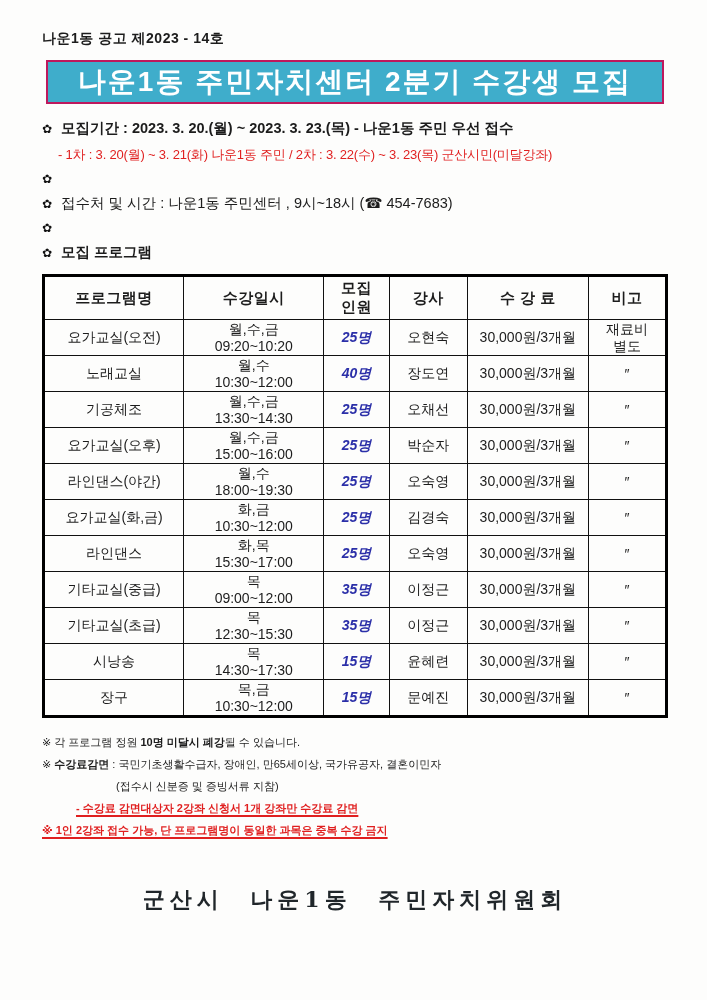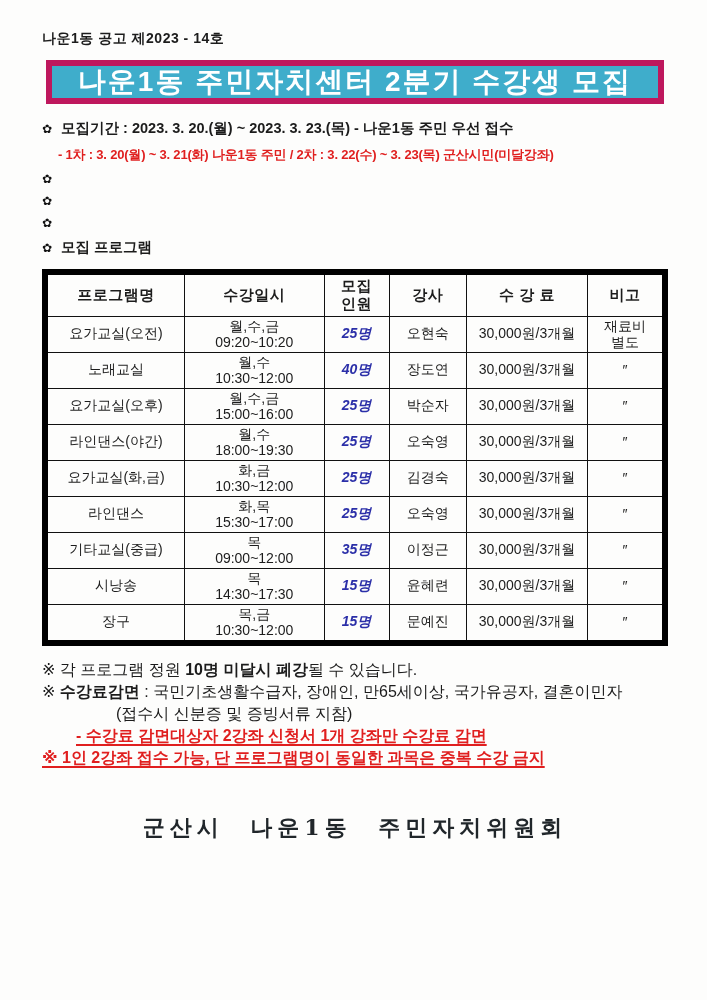--- a/index.html
+++ b/index.html
@@ -13,66 +13,66 @@
   }
   .page { padding: 30px 39px 0 42px; width: 707px; height: 1000px; }
 
   .notice-no {
     font-size: 14px; font-weight: bold; letter-spacing: 0.5px;
     margin-bottom: 12px;
   }
 
   .banner {
     background: #3fadcb;
-    border: 6px solid #be185d;
+    border: 2px solid #be185d;
     height: 44px;
     margin: 0 4px 0 4px;
     display: flex; align-items: center; justify-content: center;
   }
   .banner .banner-text {
     color: #ffffff; font-size: 28px; font-weight: bold; letter-spacing: 2px;
     white-space: nowrap;
   }
 
   .info { margin-top: 15px; }
   .info-line {
     font-size: 14.5px; margin: 8px 0; white-space: nowrap;
     display: flex; align-items: baseline;
   }
   .info-line.bold { font-weight: bold; }
   .bullet { font-size: 12px; margin-right: 9px; color: #111; flex: 0 0 auto; }
   .info-sub {
-    color: #e01f1f; font-weight: bold; font-size: 13px;
+    color: #e01f1f; font-weight: normal; font-size: 13px;
     margin: 2px 0 6px 16px; white-space: nowrap; letter-spacing: -0.2px;
   }
   .u-dates {
     text-decoration: underline; text-underline-offset: 4px;
     text-decoration-thickness: 2px;
   }
 
   table.program-table {
     width: 100%; border-collapse: collapse; margin-top: 12px;
-    border: 6px solid #000000;
+    border: 3px solid #000000;
   }
   table.program-table th, table.program-table td {
     border: 1.4px solid #111; text-align: center; vertical-align: middle;
     padding: 1px 2px;
   }
   table.program-table th {
     font-size: 15px; font-weight: bold; height: 44px; white-space: pre-line;
     line-height: 1.25; letter-spacing: 0.5px;
   }
   table.program-table td { font-size: 14px; height: 34px; }
   td.cell-schedule { font-size: 13px; line-height: 1.18; white-space: pre-line; }
   td.cell-capacity { color: #2b2fa8; font-weight: bold; font-size: 14px; font-style: italic; }
   td.cell-fee { font-size: 13.5px; }
   td.cell-note { font-size: 12.5px; line-height: 1.15; white-space: pre-line; }
   .ditto { font-size: 11px; vertical-align: top; }
 
-  .notes { margin-top: 13px; font-size: 16px; line-height: 22px; }
+  .notes { margin-top: 13px; font-size: 11px; line-height: 22px; }
   .note-line { white-space: nowrap; }
   .note-line .b { font-weight: bold; }
   .note-indent { margin-left: 74px; }
   .note-indent2 { margin-left: 34px; }
   .note-red {
     color: #e01f1f; font-weight: bold;
     text-decoration: underline; text-underline-offset: 3px;
     text-decoration-thickness: 1.5px;
   }
 
@@ -98,20 +98,21 @@
     <div class="info-line bold">
       <span class="bullet">✿</span>
       <span>모집기간 : 2023. 3. 20.(월) ~ 2023. 3. 23.(목) - 나운1동 주민 우선 접수</span>
     </div>
     <div class="info-sub">- 1차 : 3. 20(월) ~ 3. 21(화) 나운1동 주민 / 2차 : 3. 22(수) ~ 3. 23(목) 군산시민(미달강좌)</div>
     <div class="info-line bold">
       <span class="bullet">✿</span>
     </div>
     <div class="info-line">
       <span class="bullet">✿</span>
+      <span>접수처 및 시간 : 나운1동 주민센터 , 9시~18시 (☎ 454-7683)</span>
     </div>
     <div class="info-line">
       <span class="bullet">✿</span>
     </div>
     <div class="info-line bold">
       <span class="bullet">✿</span>
       <span>모집 프로그램</span>
     </div>
   </div>
 
@@ -149,20 +150,29 @@
       <tr>
         <td class="cell-program">노래교실</td>
         <td class="cell-schedule">월,수
 10:30~12:00</td>
         <td class="cell-capacity">40명</td>
         <td class="cell-instructor">장도연</td>
         <td class="cell-fee">30,000원/3개월</td>
         <td class="cell-note ditto">″</td>
       </tr>
       <tr>
+        <td class="cell-program">기공체조</td>
+        <td class="cell-schedule">월,수,금
+13:30~14:30</td>
+        <td class="cell-capacity">25명</td>
+        <td class="cell-instructor">오채선</td>
+        <td class="cell-fee">30,000원/3개월</td>
+        <td class="cell-note ditto">″</td>
+      </tr>
+      <tr>
         <td class="cell-program">요가교실(오후)</td>
         <td class="cell-schedule">월,수,금
 15:00~16:00</td>
         <td class="cell-capacity">25명</td>
         <td class="cell-instructor">박순자</td>
         <td class="cell-fee">30,000원/3개월</td>
         <td class="cell-note ditto">″</td>
       </tr>
       <tr>
         <td class="cell-program">라인댄스(야간)</td>
@@ -188,20 +198,29 @@
 15:30~17:00</td>
         <td class="cell-capacity">25명</td>
         <td class="cell-instructor">오숙영</td>
         <td class="cell-fee">30,000원/3개월</td>
         <td class="cell-note ditto">″</td>
       </tr>
       <tr>
         <td class="cell-program">기타교실(중급)</td>
         <td class="cell-schedule">목
 09:00~12:00</td>
+        <td class="cell-capacity">35명</td>
+        <td class="cell-instructor">이정근</td>
+        <td class="cell-fee">30,000원/3개월</td>
+        <td class="cell-note ditto">″</td>
+      </tr>
+      <tr>
+        <td class="cell-program">기타교실(초급)</td>
+        <td class="cell-schedule">목
+12:30~15:30</td>
         <td class="cell-capacity">35명</td>
         <td class="cell-instructor">이정근</td>
         <td class="cell-fee">30,000원/3개월</td>
         <td class="cell-note ditto">″</td>
       </tr>
       <tr>
         <td class="cell-program">시낭송</td>
         <td class="cell-schedule">목
 14:30~17:30</td>
         <td class="cell-capacity">15명</td>

